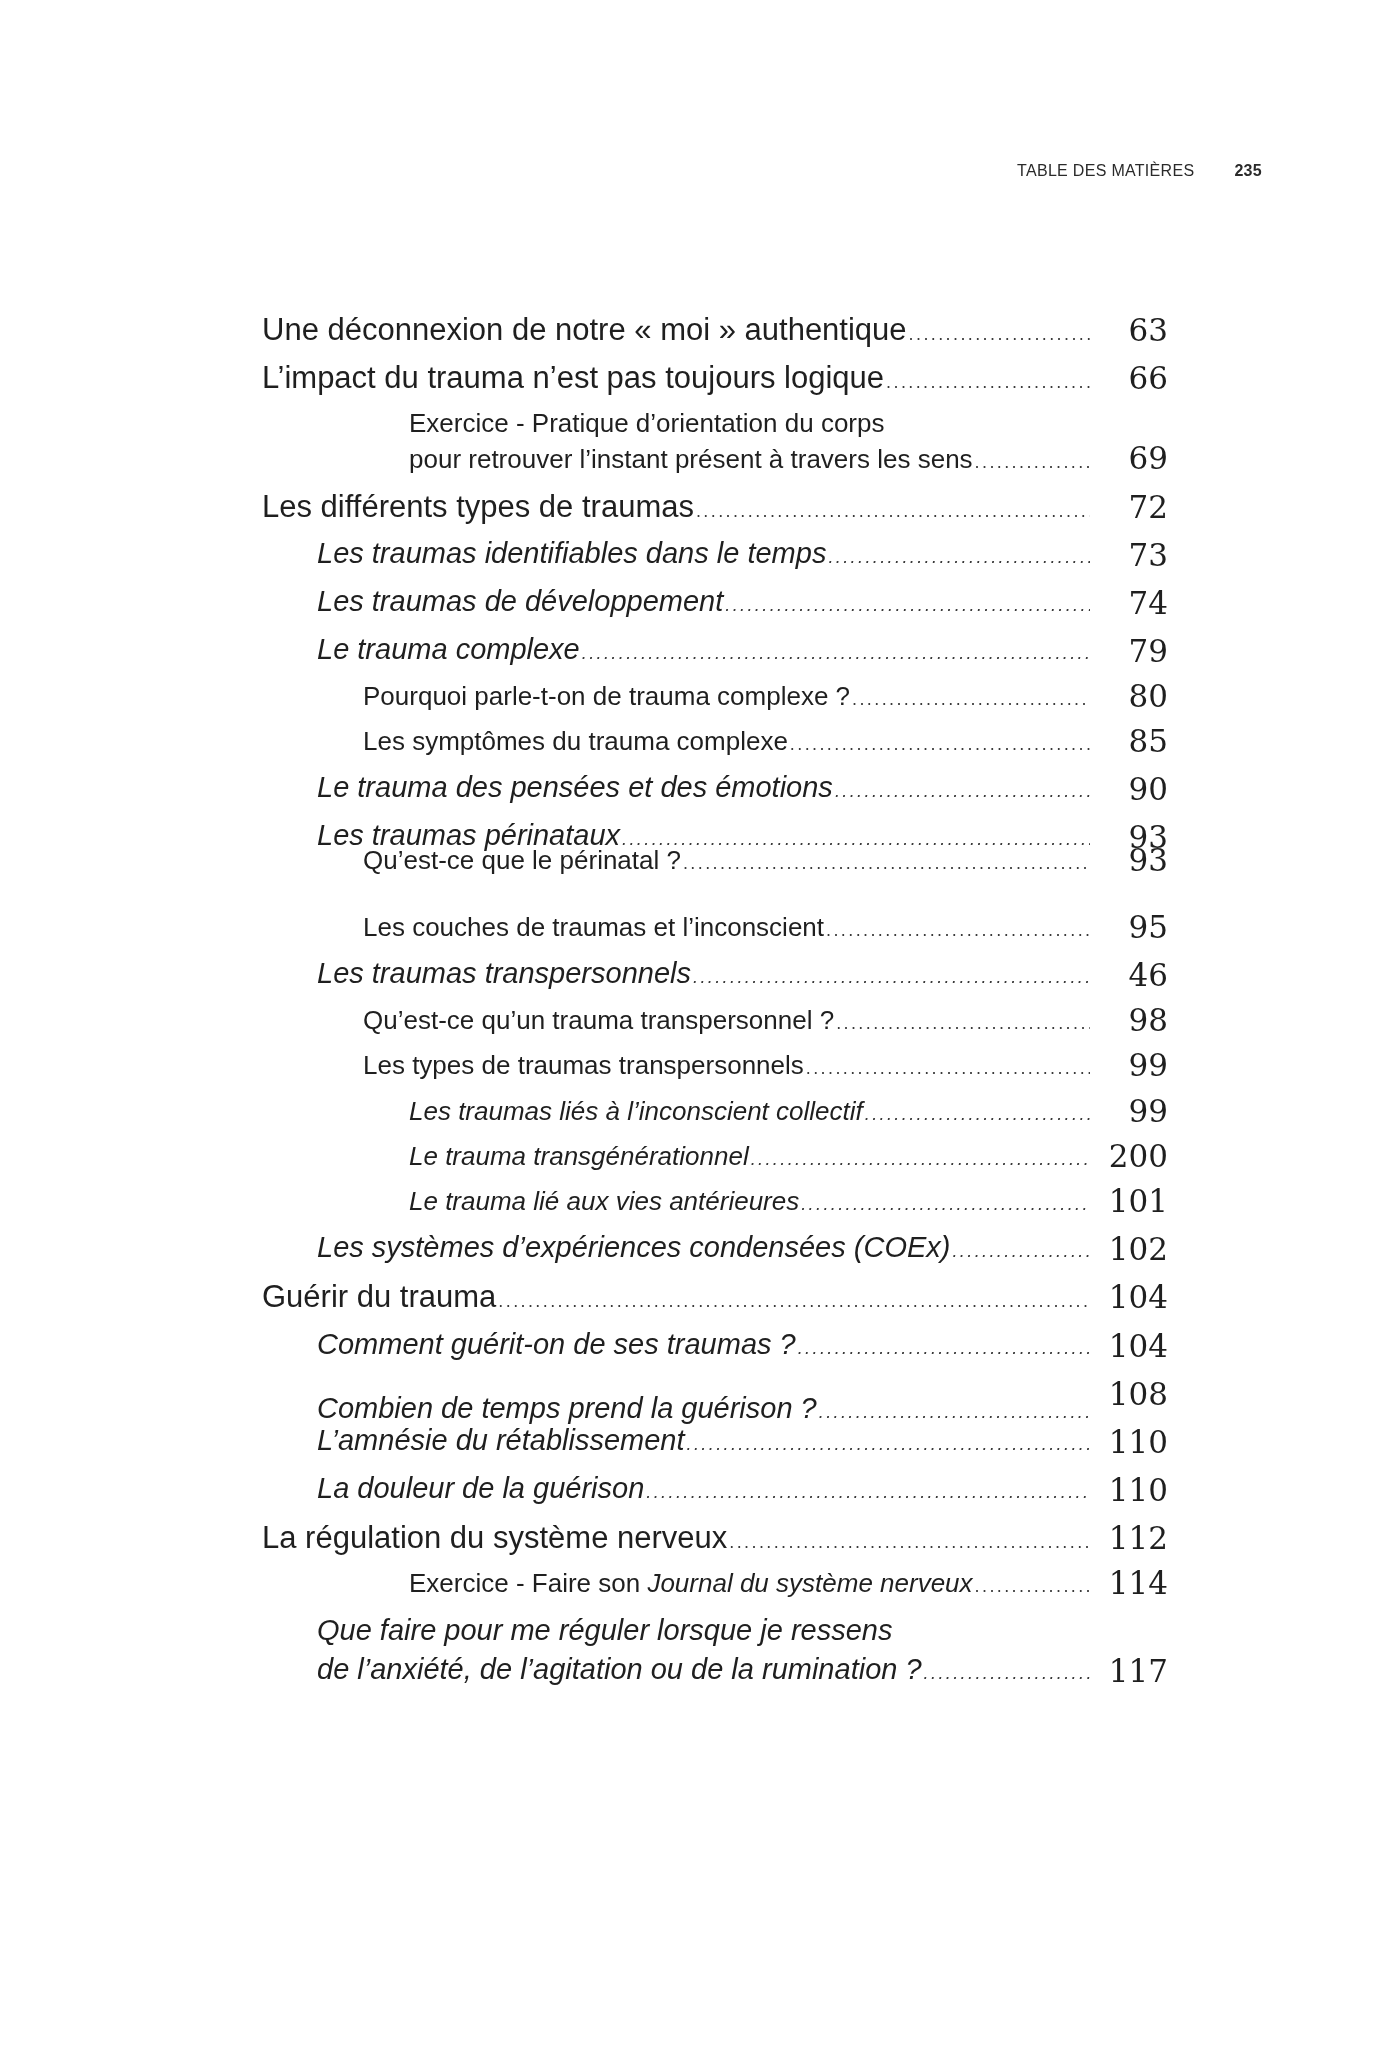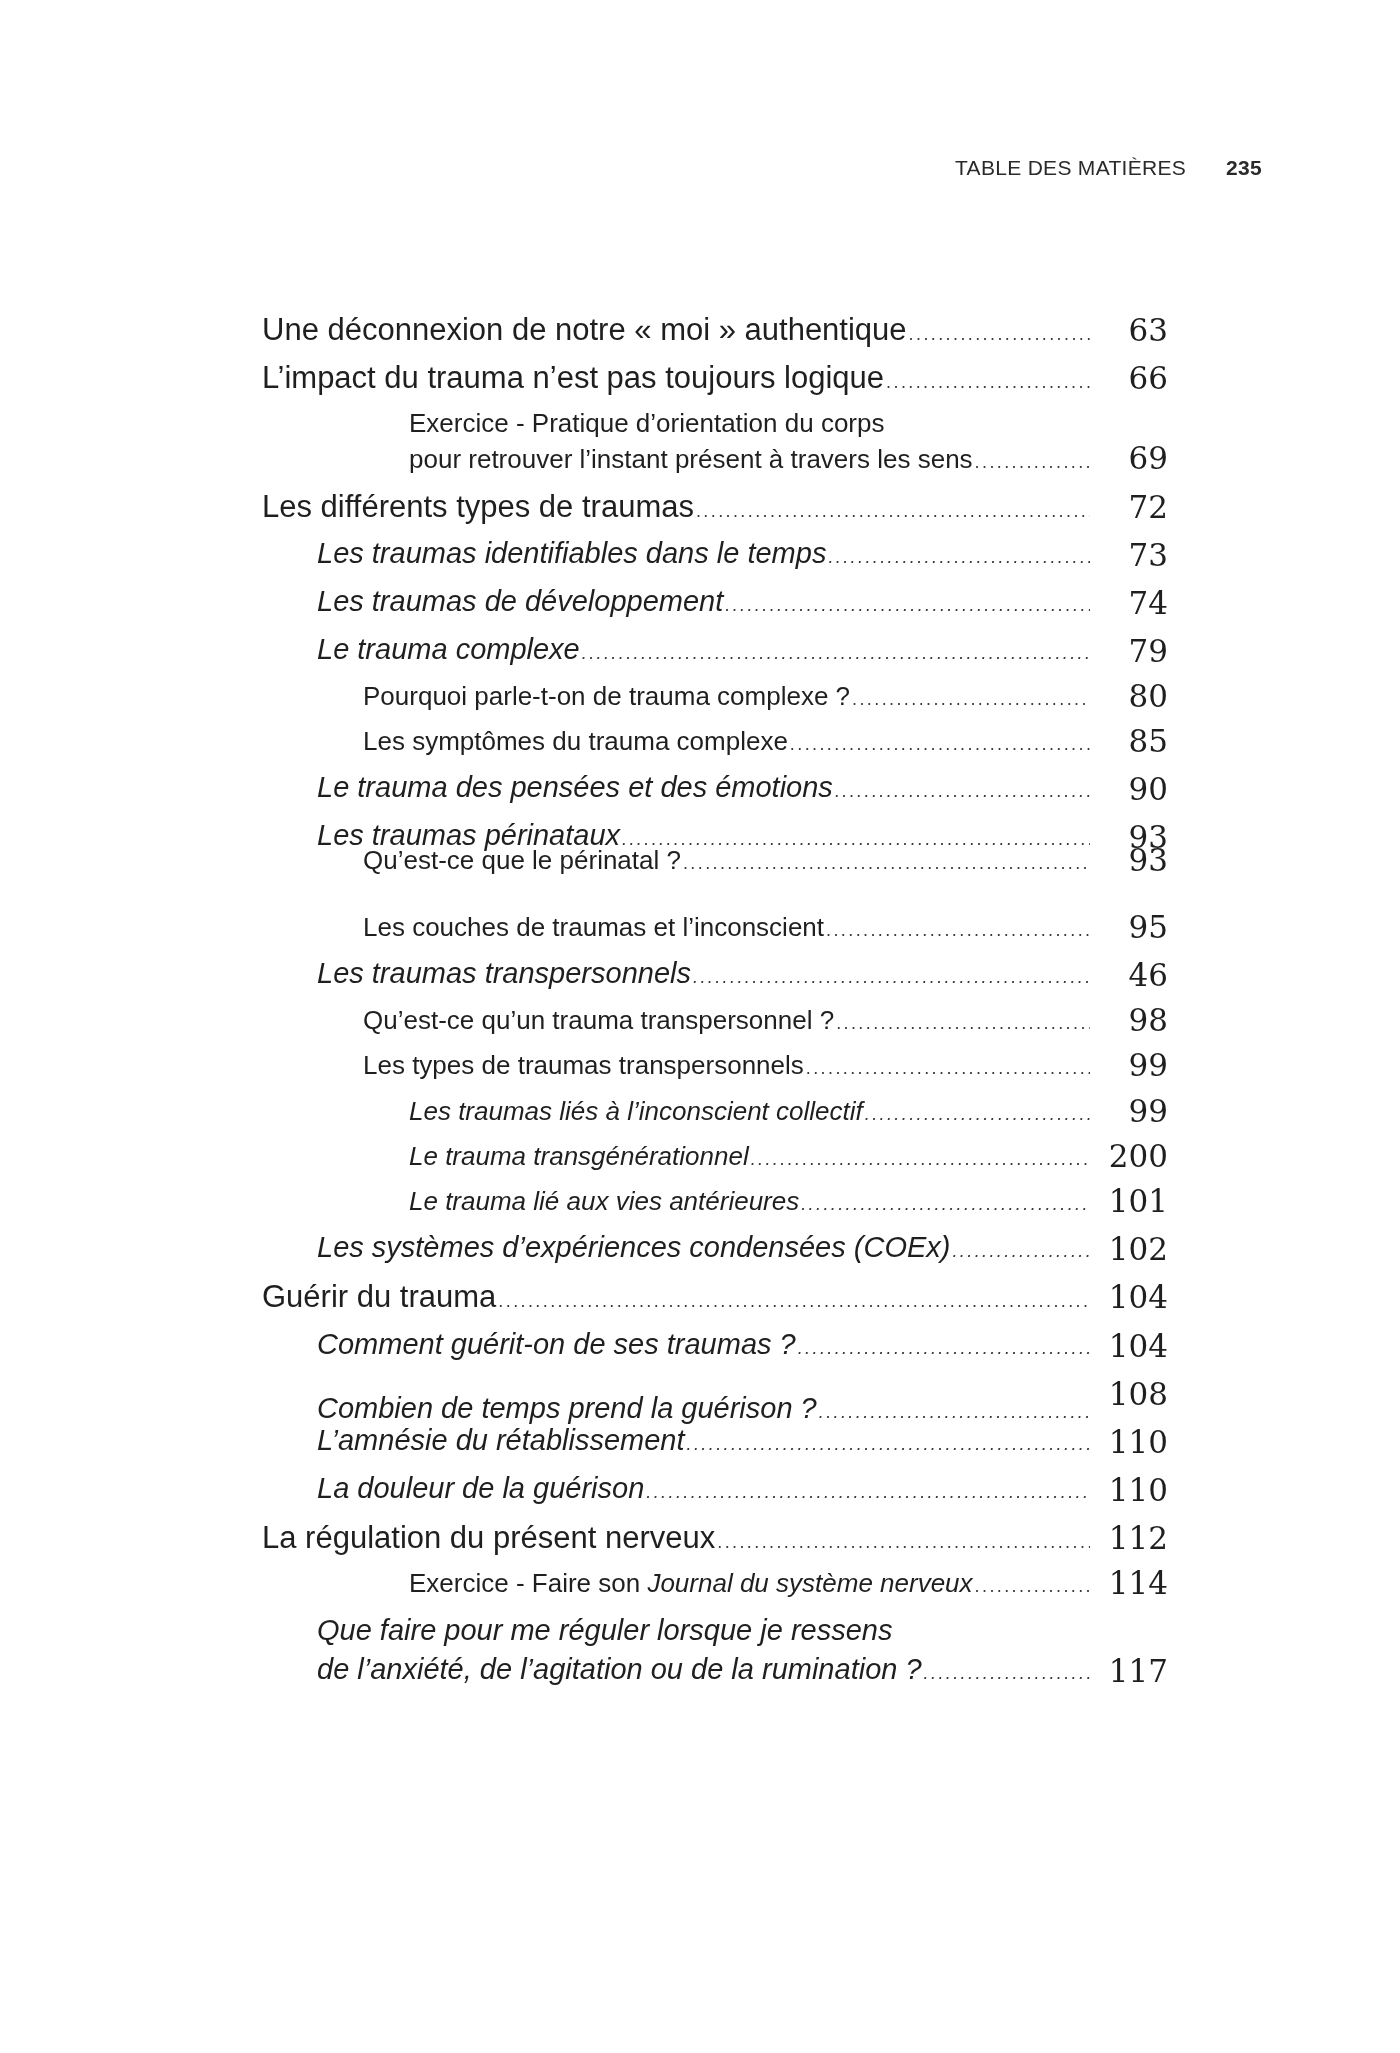--- a/index.html
+++ b/index.html
@@ -16,22 +16,22 @@
     font-family: "Liberation Sans", "DejaVu Sans", sans-serif;
   }
   .running-head {
     position: absolute;
     top: 156px;
     left: 900px;
     width: 362px;
     height: 30px;
     display: flex;
     justify-content: flex-end;
-    align-items: flex-start;
-    font-size: 21px;
+    align-items: center;
+    font-size: 16px;
     letter-spacing: 0.3px;
     color: #2a2a2a;
   }
   .running-head .rh-title { margin-right: 40px; }
   .running-head .rh-page { font-weight: bold; }
 
   .toc { position: absolute; left: 0; top: 0; width: 1400px; height: 2053px; }
 
   .row {
     position: absolute;
@@ -288,21 +288,21 @@
   <div class="row lvl1" style="top:1472px;height:40px">
     <div class="line" style="top:0">
         <span class="label">La douleur de la guérison</span>
         <span class="leader"></span>
       </div>
     <span class="page" style="top:0">110</span>
   </div>
 
   <div class="row lvl0" style="top:1520px;height:40px">
     <div class="line" style="top:0">
-        <span class="label">La régulation du présent nerveux</span>
+        <span class="label">La régulation du système nerveux</span>
         <span class="leader"></span>
       </div>
     <span class="page" style="top:0">112</span>
   </div>
 
   <div class="row ex" style="top:1568px;height:36px">
     <div class="line" style="top:0">
         <span class="label"><span>Exercice - Faire son </span><span class="em">Journal du système nerveux</span></span>
         <span class="leader"></span>
       </div>

